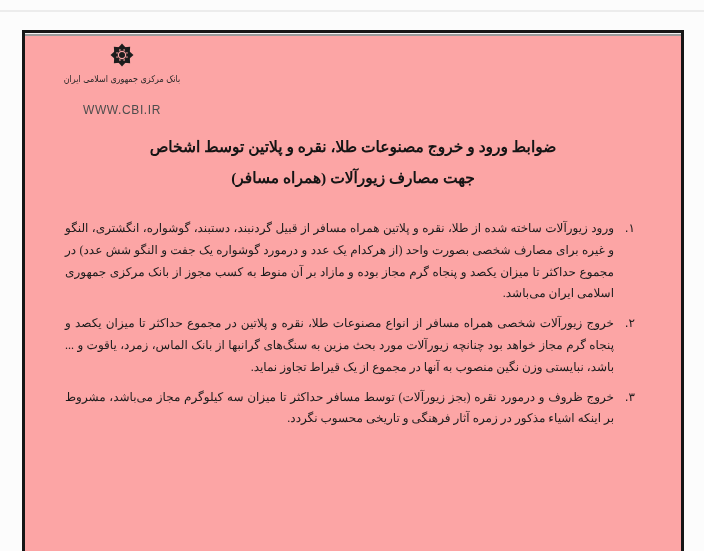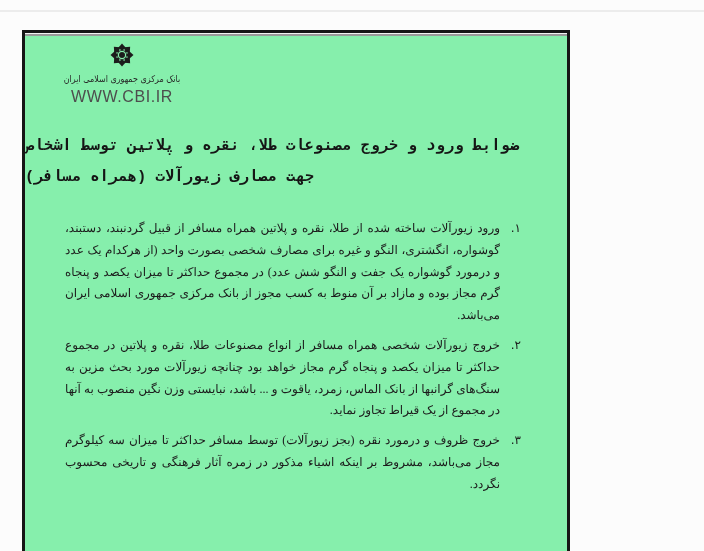--- a/index.html
+++ b/index.html
@@ -19,23 +19,23 @@
     top: 10px;
     left: 0;
     width: 100%;
     height: 2px;
     background: #ececec;
   }
   .page {
     position: absolute;
     left: 22px;
     top: 30px;
-    width: 548px;
+    width: 662px;
     height: 521px;
-    background: #86efac;
+    background: #fca5a5;
     border: 3px solid #161616;
     border-bottom: none;
     box-shadow: inset 0 1px 0 #f2f2f2, inset 0 3px 0 #9a9a9a;
     box-sizing: border-box;
   }
   .logo-block {
     position: absolute;
     top: 10px;
     left: 32px;
     width: 130px;
@@ -50,39 +50,39 @@
     direction: rtl;
     font-size: 8px;
     line-height: 10px;
     color: #262626;
     margin-top: 4px;
     white-space: nowrap;
     transform: scaleY(1.15);
     font-family: "DejaVu Sans", sans-serif;
   }
   .website {
-    margin-top: 3px;
+    margin-top: 18px;
     font-family: "Liberation Sans", sans-serif;
-    font-size: 16px;
+    font-size: 12px;
     letter-spacing: 0.6px;
     color: #4d4d4d;
     white-space: nowrap;
   }
   .doc-title {
     position: absolute;
     top: 98px;
     left: 0;
     right: 0;
     direction: rtl;
-    text-align: left;
+    text-align: center;
     font-weight: bold;
     font-size: 15.5px;
     line-height: 31px;
     color: #151515;
-    font-family: Liberation Mono, monospace;
+    font-family: Liberation Serif, serif;
   }
   .content {
     position: absolute;
     top: 185px;
     right: 46px;
     left: 40px;
     direction: rtl;
     color: #1c1c1c;
     font-size: 12px;
     line-height: 21.8px;

